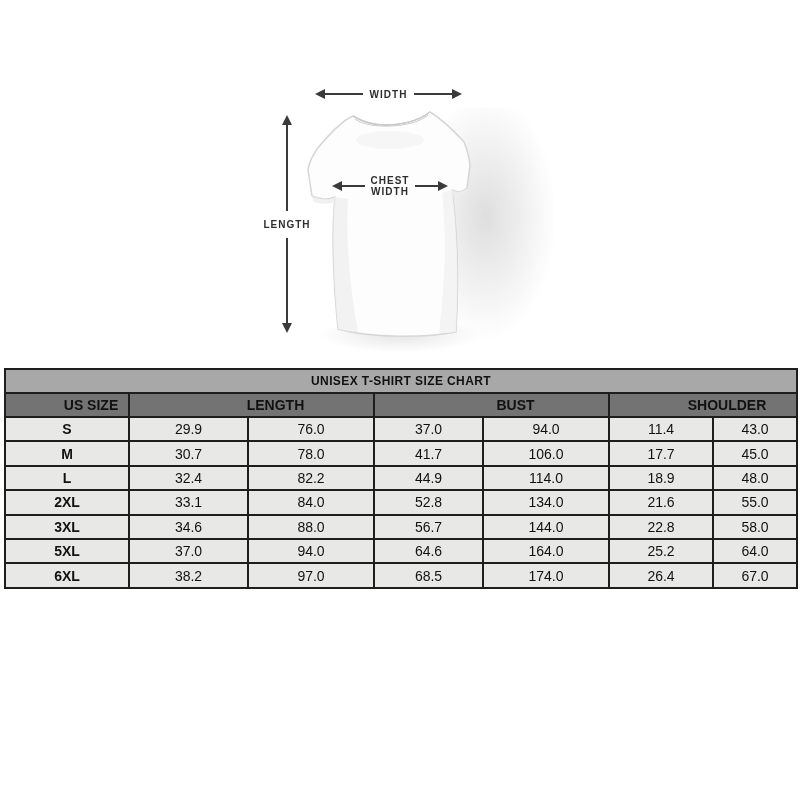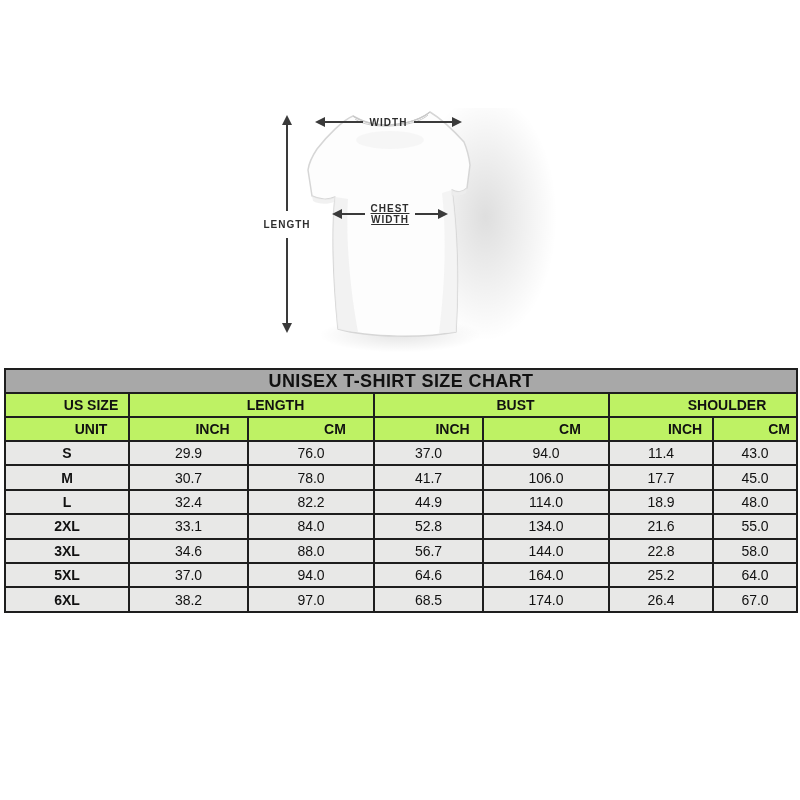--- a/index.html
+++ b/index.html
@@ -15,50 +15,50 @@
   .photo-shadow-right{
     position:absolute;left:430px;top:108px;width:132px;height:242px;
     background:radial-gradient(ellipse at 42% 45%, rgba(0,0,0,0.13) 0%, rgba(0,0,0,0.0) 66%);
   }
   .photo-shadow-bottom{
     position:absolute;left:312px;top:316px;width:176px;height:38px;
     background:radial-gradient(ellipse at center, rgba(0,0,0,0.10) 0%, rgba(0,0,0,0.0) 65%);
   }
   .shirt-svg{position:absolute;left:285px;top:98px;width:200px;height:245px;}
 
-  .arrow-h{position:absolute;display:flex;align-items:center;margin-top:28px;}
+  .arrow-h{position:absolute;display:flex;align-items:center;}
   .arrow-h .line{flex:1;height:2px;background:#3a3a3a;}
   .ah{width:0;height:0;flex:0 0 auto;}
   .ah-left{border-top:5px solid transparent;border-bottom:5px solid transparent;border-right:10px solid #3a3a3a;}
   .ah-right{border-top:5px solid transparent;border-bottom:5px solid transparent;border-left:10px solid #3a3a3a;}
   .ah-up{border-left:5px solid transparent;border-right:5px solid transparent;border-bottom:10px solid #3a3a3a;}
   .ah-down{border-left:5px solid transparent;border-right:5px solid transparent;border-top:10px solid #3a3a3a;}
   .measure-lbl{
     font-size:10px;font-weight:bold;color:#2e2e2e;letter-spacing:1px;
     white-space:nowrap;padding:0 7px;line-height:11px;
   }
-  .measure-lbl.two{display:flex;flex-direction:column;align-items:center;padding:0 6px;text-decoration:underline;}
+  .measure-lbl.two{display:flex;flex-direction:column;align-items:center;padding:0 6px;}
   .width-arrow{left:315px;top:89px;width:147px;height:10px;}
   .chest-arrow{left:332px;top:175px;width:116px;height:22px;}
   .length-arrow{position:absolute;left:261px;top:115px;width:52px;height:218px;
     display:flex;flex-direction:column;align-items:center;}
   .length-arrow .vline{flex:1;width:2px;background:#3a3a3a;}
   .length-arrow .measure-lbl{padding:8px 0;}
 
   
   .size-table{
     position:absolute;left:4px;top:368px;width:792px;
     border-collapse:collapse;table-layout:fixed;
   }
   .size-table td{
     border:2px solid #1e1e1e;text-align:center;vertical-align:middle;
     color:#111;padding:0;overflow:hidden;
   }
-  .title-row td{background:#a8a8a8;font-weight:bold;font-size:18px;height:22px;letter-spacing:0.4px;}
-  .group-row td,.unit-row td{background:#bef264;font-weight:bold;font-size:14px;height:22px;padding-left:48px;}
+  .title-row td{background:#a8a8a8;font-weight:bold;font-size:12px;height:22px;letter-spacing:0.4px;}
+  .group-row td,.unit-row td{background:#737373;font-weight:bold;font-size:14px;height:22px;padding-left:48px;}
   .data-row td{background:#e8e8e7;font-size:14px;height:22.4px;}
   .data-row td.size{font-weight:bold;}
 </style>
 </head>
 <body>
 
 <div class="page">
 
   <div class="diagram">
     <div class="photo-shadow-right"></div>
@@ -132,29 +132,20 @@
     <tbody>
       <tr class="title-row">
         <td colspan="7">UNISEX T-SHIRT SIZE CHART</td>
       </tr>
       <tr class="group-row">
         <td>US SIZE</td>
         <td colspan="2">LENGTH</td>
         <td colspan="2">BUST</td>
         <td colspan="2">SHOULDER</td>
       </tr>
-      <tr class="unit-row">
-        <td>UNIT</td>
-        <td>INCH</td>
-        <td>CM</td>
-        <td>INCH</td>
-        <td>CM</td>
-        <td>INCH</td>
-        <td>CM</td>
-      </tr>
 
       <tr class="data-row">
         <td class="size">S</td>
         <td>29.9</td>
         <td>76.0</td>
         <td>37.0</td>
         <td>94.0</td>
         <td>11.4</td>
         <td>43.0</td>
       </tr>

